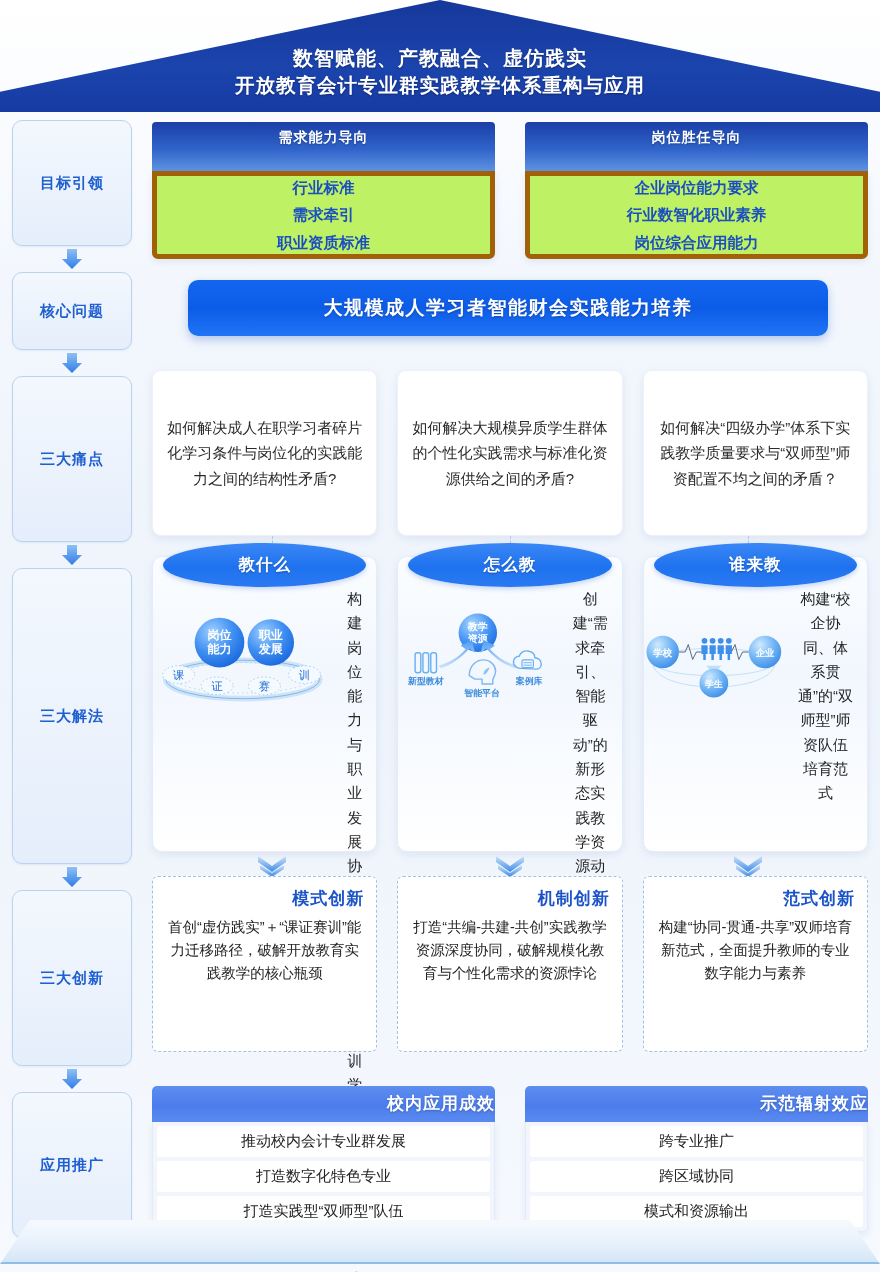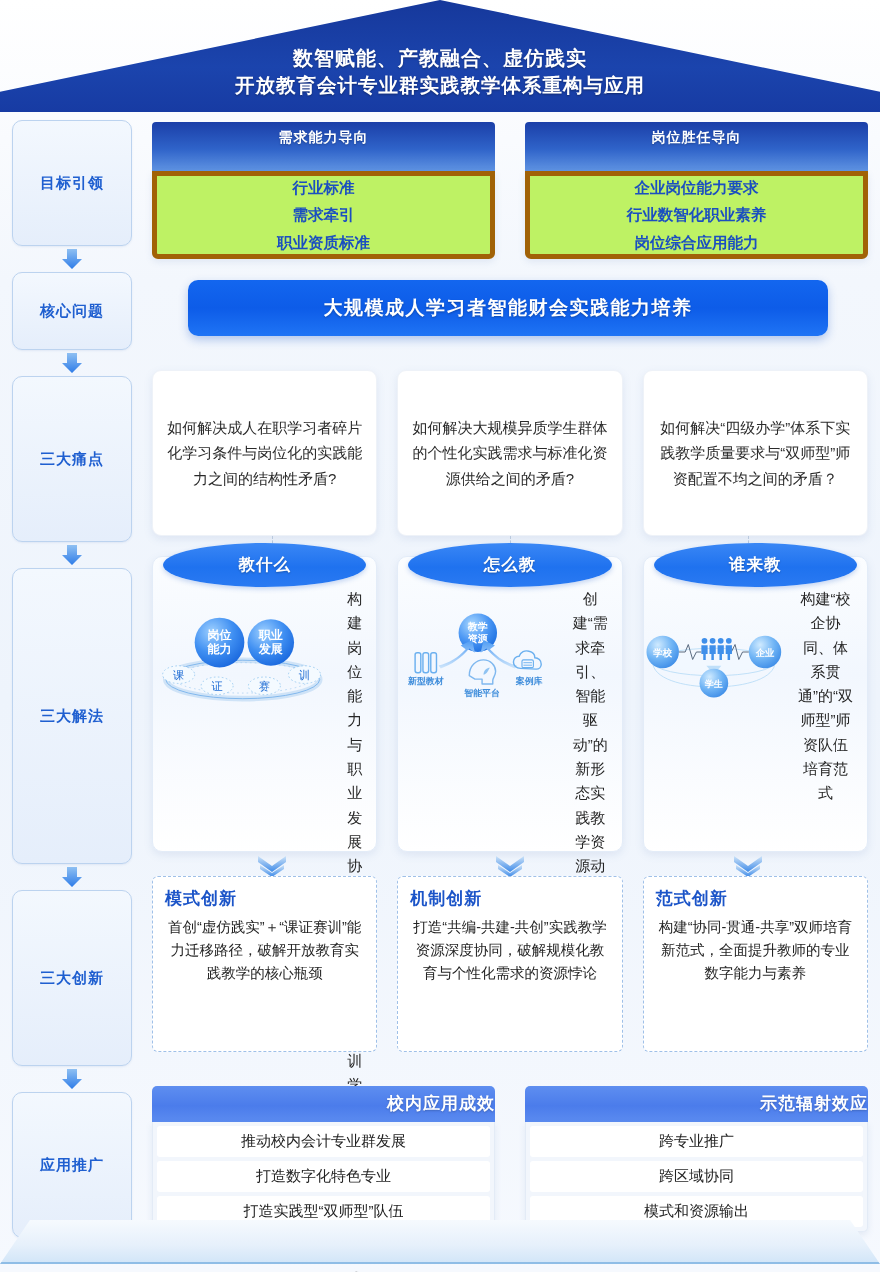--- a/index.html
+++ b/index.html
@@ -105,21 +105,21 @@
   .sol-desc {
     flex:1; text-align:center; color:#262626; font-size:15px; line-height:1.62;
     padding:0 14px 12px;
   }
 
   
   #inno-row { position:absolute; left:152px; top:876px; width:716px; height:176px;
     display:flex; gap:20px; }
   .inno-card {
     flex:1; border:1.6px dashed #9fc0e8; border-radius:6px; background:#fff;
-    display:flex; flex-direction:column; align-items:flex-start;
+    display:flex; flex-direction:column; align-items:flex-end;
     padding:10px 12px 23px;
   }
   .inno-title { color:#1b54c8; font-weight:bold; font-size:17px; letter-spacing:1px; margin-bottom:6px; }
   .inno-body { text-align:center; color:#242424; font-size:14.5px; line-height:1.6; }
 
   
   #apply-row { position:absolute; left:152px; top:1086px; width:716px; height:146px;
     display:flex; gap:30px; }
   .apply-box { flex:1; display:flex; flex-direction:column; }
   .apply-head {

